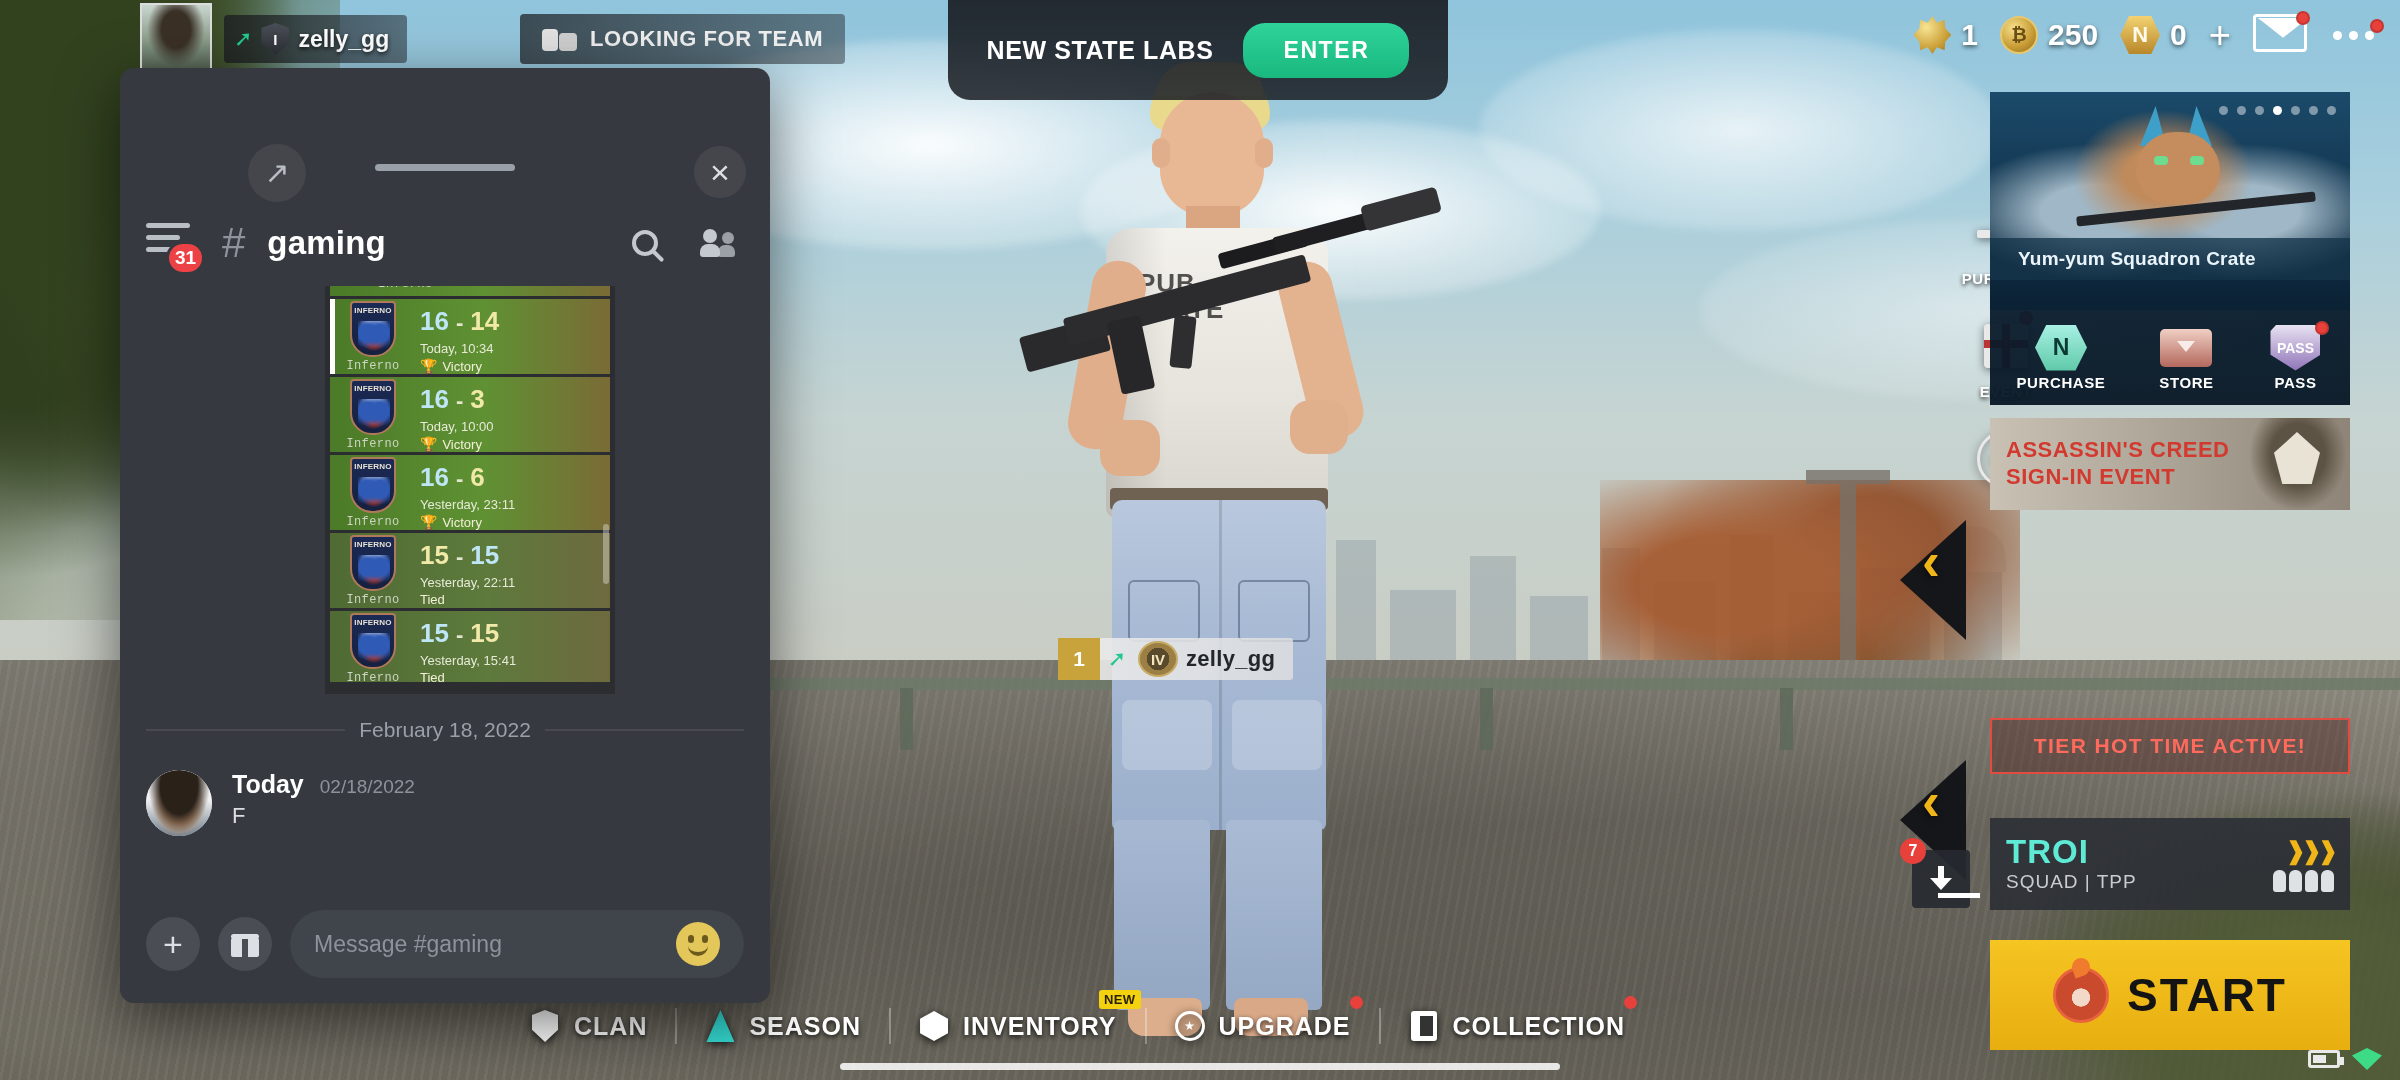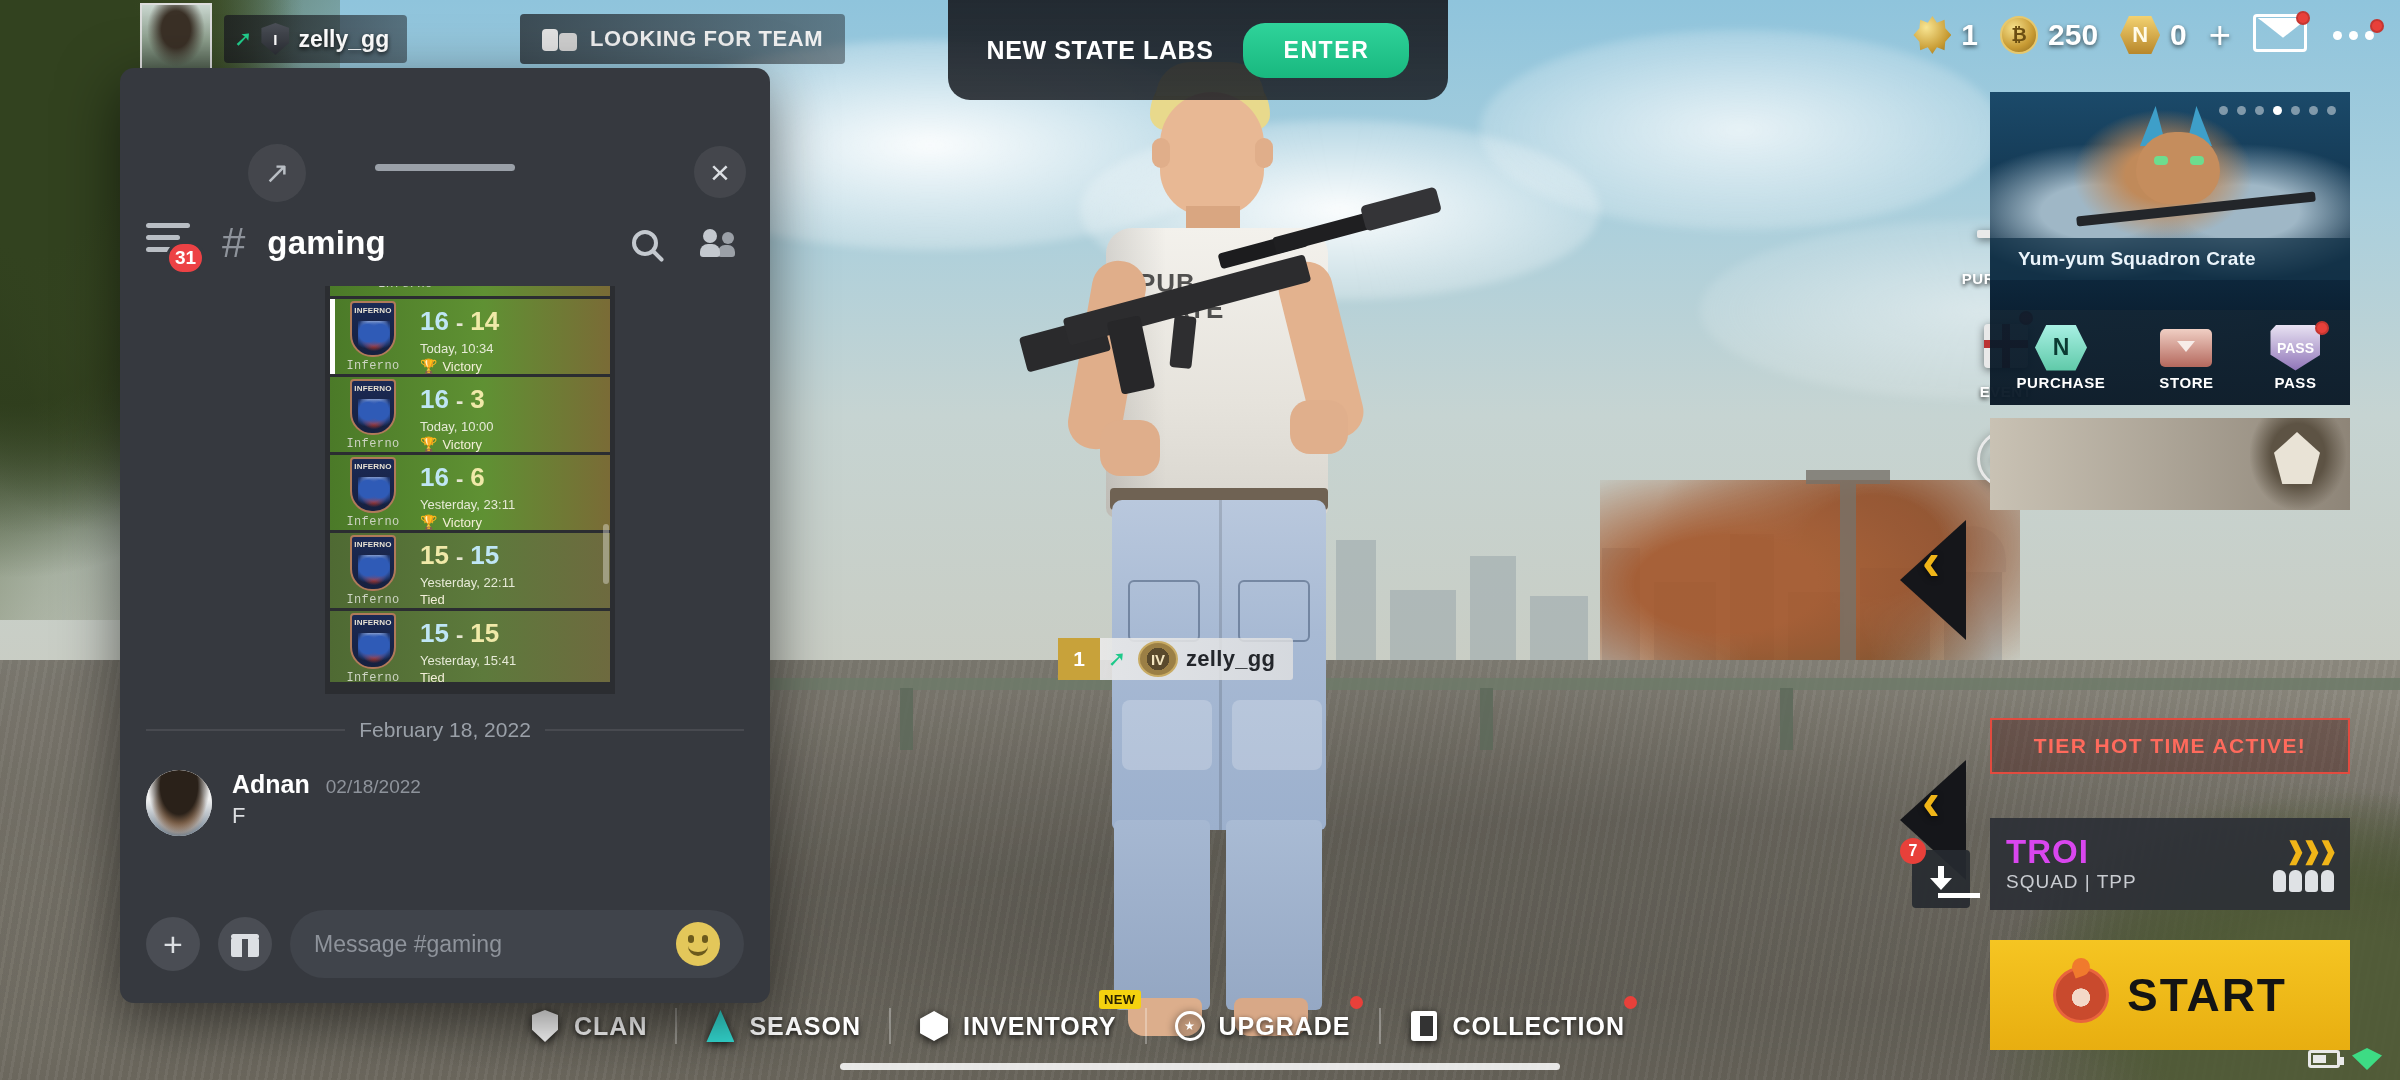--- a/index.html
+++ b/index.html
@@ -312,21 +312,21 @@
     display:flex; align-items:center; justify-content:center;
   }
   #tierhot span { color:#ff6a5c; font-weight:bold; font-size:21px; letter-spacing:1.4px;}
 
   #mode-bar {
     position:absolute; left:1990px; top:818px; width:360px; height:92px;
     background:rgba(44,48,54,.92);
     display:flex; align-items:center; padding:0 16px;
   }
   .mode-left { flex:1;}
-  #mode-name { color:#d946ef; font-weight:bold; font-size:33px; letter-spacing:1px; line-height:34px;}
+  #mode-name { color:#5eead4; font-weight:bold; font-size:33px; letter-spacing:1px; line-height:34px;}
   #mode-sub { color:#c9ccd1; font-size:19px; letter-spacing:1px; margin-top:2px;}
   .mode-right { display:flex; flex-direction:column; align-items:flex-end; gap:5px;}
   .chevs { color:#f0b518; font-size:24px; letter-spacing:-4px; font-weight:bold;}
   .squadicons { display:flex; gap:3px;}
   .squadicons i { width:13px;height:22px;background:#dfe2e5; border-radius:6px 6px 3px 3px; display:block;}
 
   #start-btn {
     position:absolute; left:1990px; top:940px; width:360px; height:110px;
     background:linear-gradient(180deg,#f5c522,#e8ae10);
     display:flex; align-items:center; justify-content:center; gap:18px;
@@ -814,20 +814,24 @@
     </span>
     <span class="ca-lbl">PASS</span>
     <span class="dot-red" style="top:-4px;right:-6px"></span>
   </div>
 </div>
 
 <div id="creed-card">
   <div class="creed-fig">
       <div class="creed-hood"></div>
     </div>
+  <div class="creed-txt">
+    <div>ASSASSIN'S CREED</div>
+    <div>SIGN-IN EVENT</div>
+  </div>
 </div>
 
 <div class="black-chev bc1"></div>
 <div id="left-arrow-1">
     <span class="chev-l">‹</span>
   </div>
 <div class="black-chev bc2"></div>
 <div id="left-arrow-2">
     <span class="chev-l">‹</span>
   </div>
@@ -1043,21 +1047,21 @@
       <span id="date-label">February 18, 2022</span>
       <span class="ln"></span>
     </div>
 
     <div id="message-row">
       <div id="msg-avatar">
           <div class="msg-av-art"></div>
         </div>
       <div class="msg-body">
         <div class="msg-top">
-          <span id="msg-author">Adnan</span>
+          <span id="msg-author">Today</span>
           <span id="msg-time">02/18/2022</span>
         </div>
         <div id="msg-text">F</div>
       </div>
     </div>
   </div>
 
   <div id="dc-input-bar">
     <div class="in-btn">
         <span class="plus-g">+</span>

